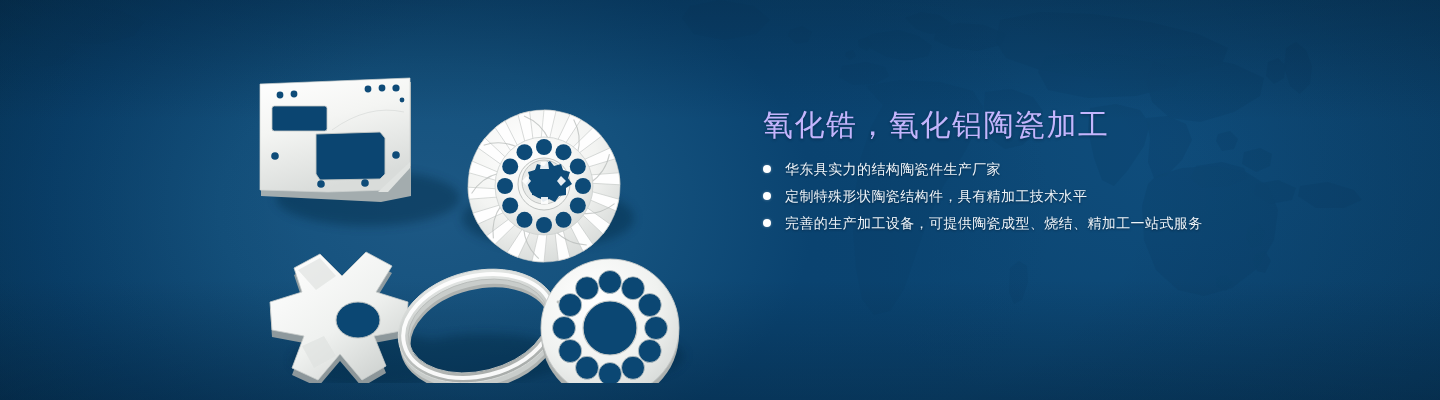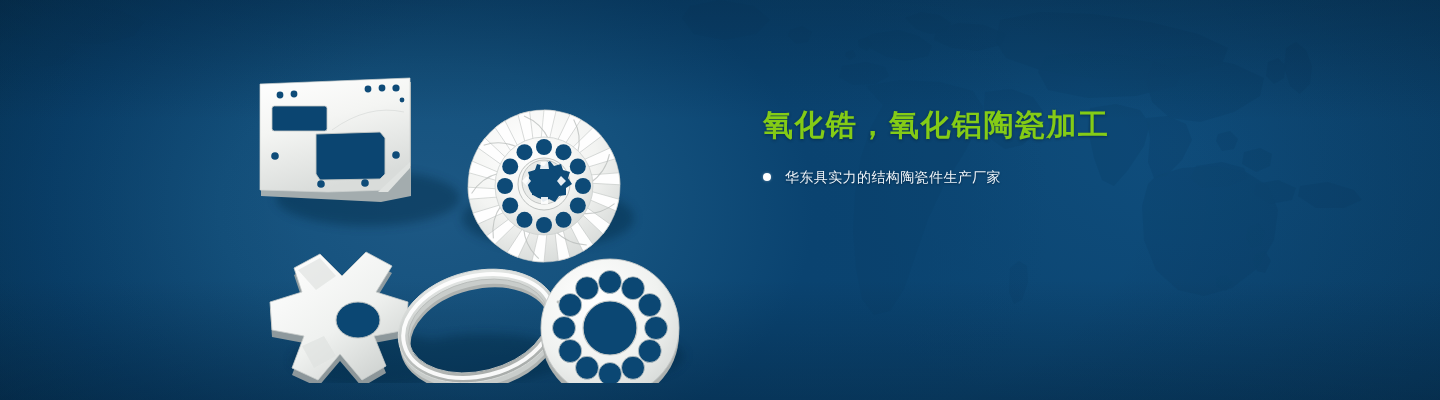--- a/index.html
+++ b/index.html
@@ -47,30 +47,30 @@
     width:470px; height:345px;
   }
   .products svg{ width:100%; height:100%; display:block; }
 
   
   .copy{
     position:absolute; left:763px; top:106px;
     width:620px;
   }
   .headline{
-    color:#84cc16;
+    color:#c4b5fd;
     font-size:30px;
     line-height:1.25;
     letter-spacing:1.5px;
-    font-weight:700;
+    font-weight:400;
     text-shadow:0 1px 3px rgba(0,20,40,.45);
     white-space:nowrap;
   }
   .bullets{
-    margin-top:24px;
+    margin-top:16px;
     list-style:none;
   }
   .bullet{
     display:flex;
     align-items:center;
     margin-bottom:9px;
     white-space:nowrap;
   }
   .dot{
     width:8px; height:8px;
@@ -356,17 +356,25 @@
 
   <div class="copy">
 
     <div class="headline">氧化锆，氧化铝陶瓷加工</div>
 
     <ul class="bullets">
       <li class="bullet">
         <span class="dot"></span>
         <span class="bullet-text">华东具实力的结构陶瓷件生产厂家</span>
       </li>
+      <li class="bullet">
+        <span class="dot"></span>
+        <span class="bullet-text">定制特殊形状陶瓷结构件，具有精加工技术水平</span>
+      </li>
+      <li class="bullet">
+        <span class="dot"></span>
+        <span class="bullet-text">完善的生产加工设备，可提供陶瓷成型、烧结、精加工一站式服务</span>
+      </li>
     </ul>
 
   </div>
 
 </div>
 
 </body></html>

